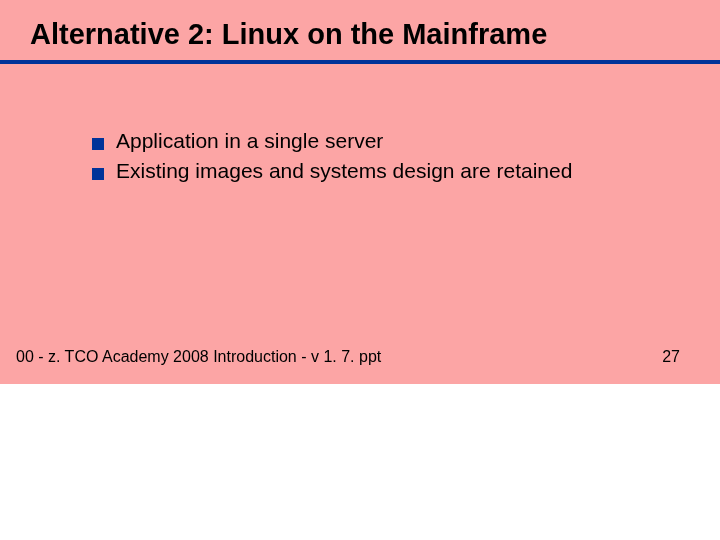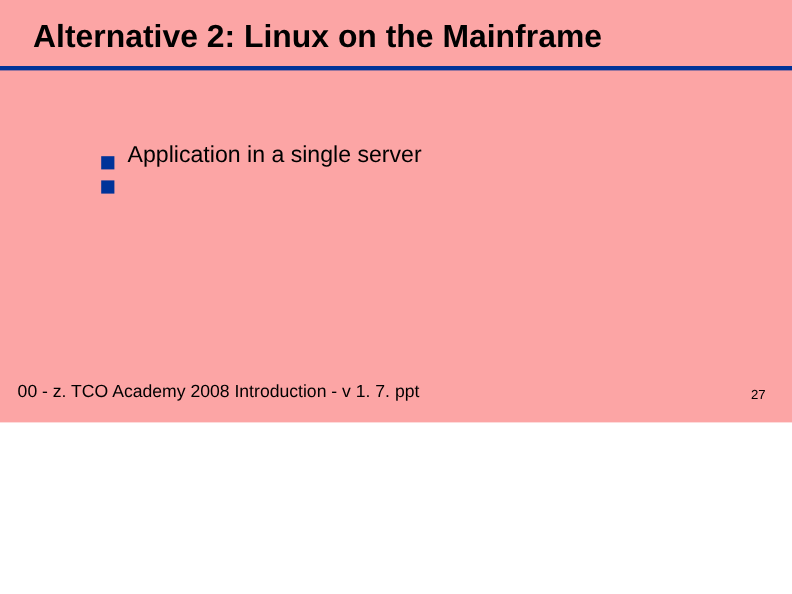--- a/index.html
+++ b/index.html
@@ -28,21 +28,21 @@
     background: #003399;
   }
   .content {
     position: absolute;
     top: 128px;
     left: 92px;
     right: 60px;
   }
   .item {
     display: flex;
-    align-items: flex-end;
+    align-items: center;
     margin-bottom: 4px;
   }
   .bullet {
     width: 12px;
     height: 12px;
     background: #003399;
     flex: 0 0 12px;
     margin-top: 6px;
     margin-right: 12px;
   }
@@ -57,37 +57,38 @@
     left: 0;
     width: 720px;
     text-align: left;
     font-size: 16px;
     color: #000;
     padding-left: 16px;
   }
   .footer-right {
     position: absolute;
     bottom: 18px;
-    right: 24px;
-    font-size: 12px;
+    right: 40px;
+    font-size: 16px;
     color: #000;
   }
 </style>
 </head>
 <body>
 
 <div class="slide">
   <div class="title">Alternative 2: Linux on the Mainframe</div>
   <div class="rule"></div>
 
   <div class="content">
     <div class="item">
       <div class="bullet"></div>
       <div class="item-text">Application in a single server</div>
     </div>
     <div class="item">
       <div class="bullet"></div>
+      <div class="item-text">Existing images and systems design are retained</div>
     </div>
   </div>
 
   <div class="footer-center">00 - z. TCO Academy 2008 Introduction - v 1. 7. ppt</div>
   <div class="footer-right">27</div>
 </div>
 
 </body></html>

